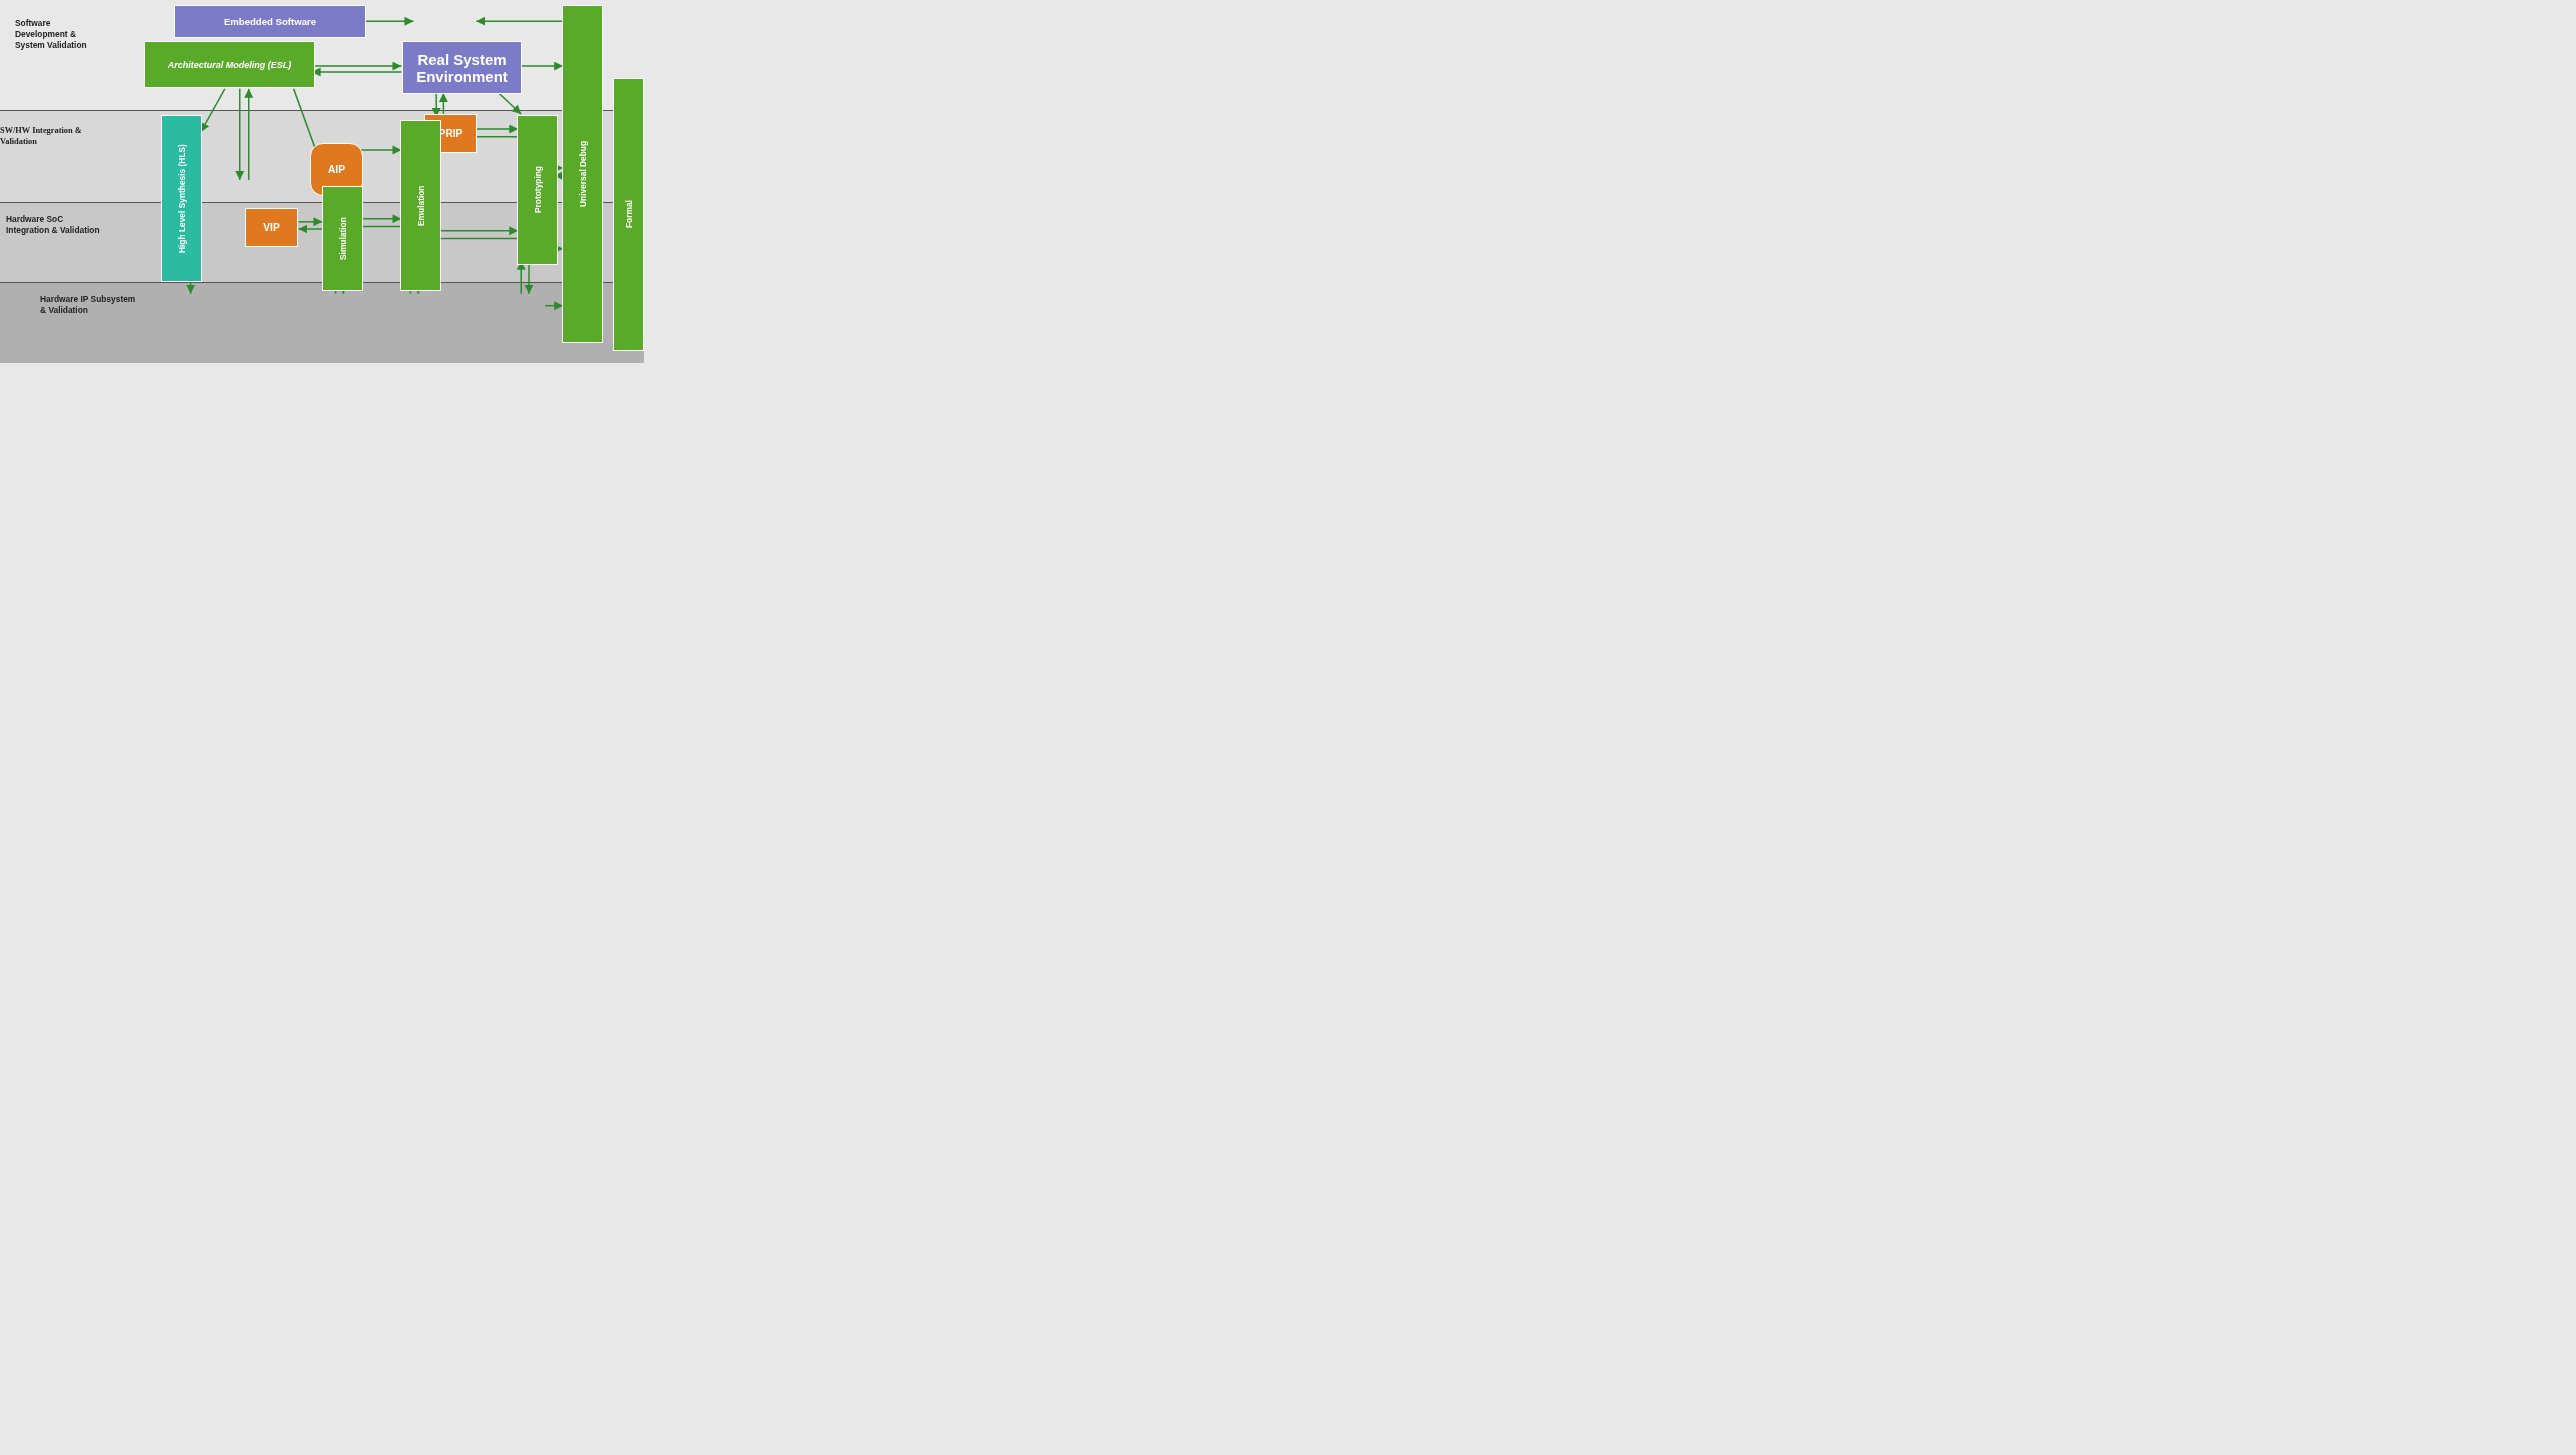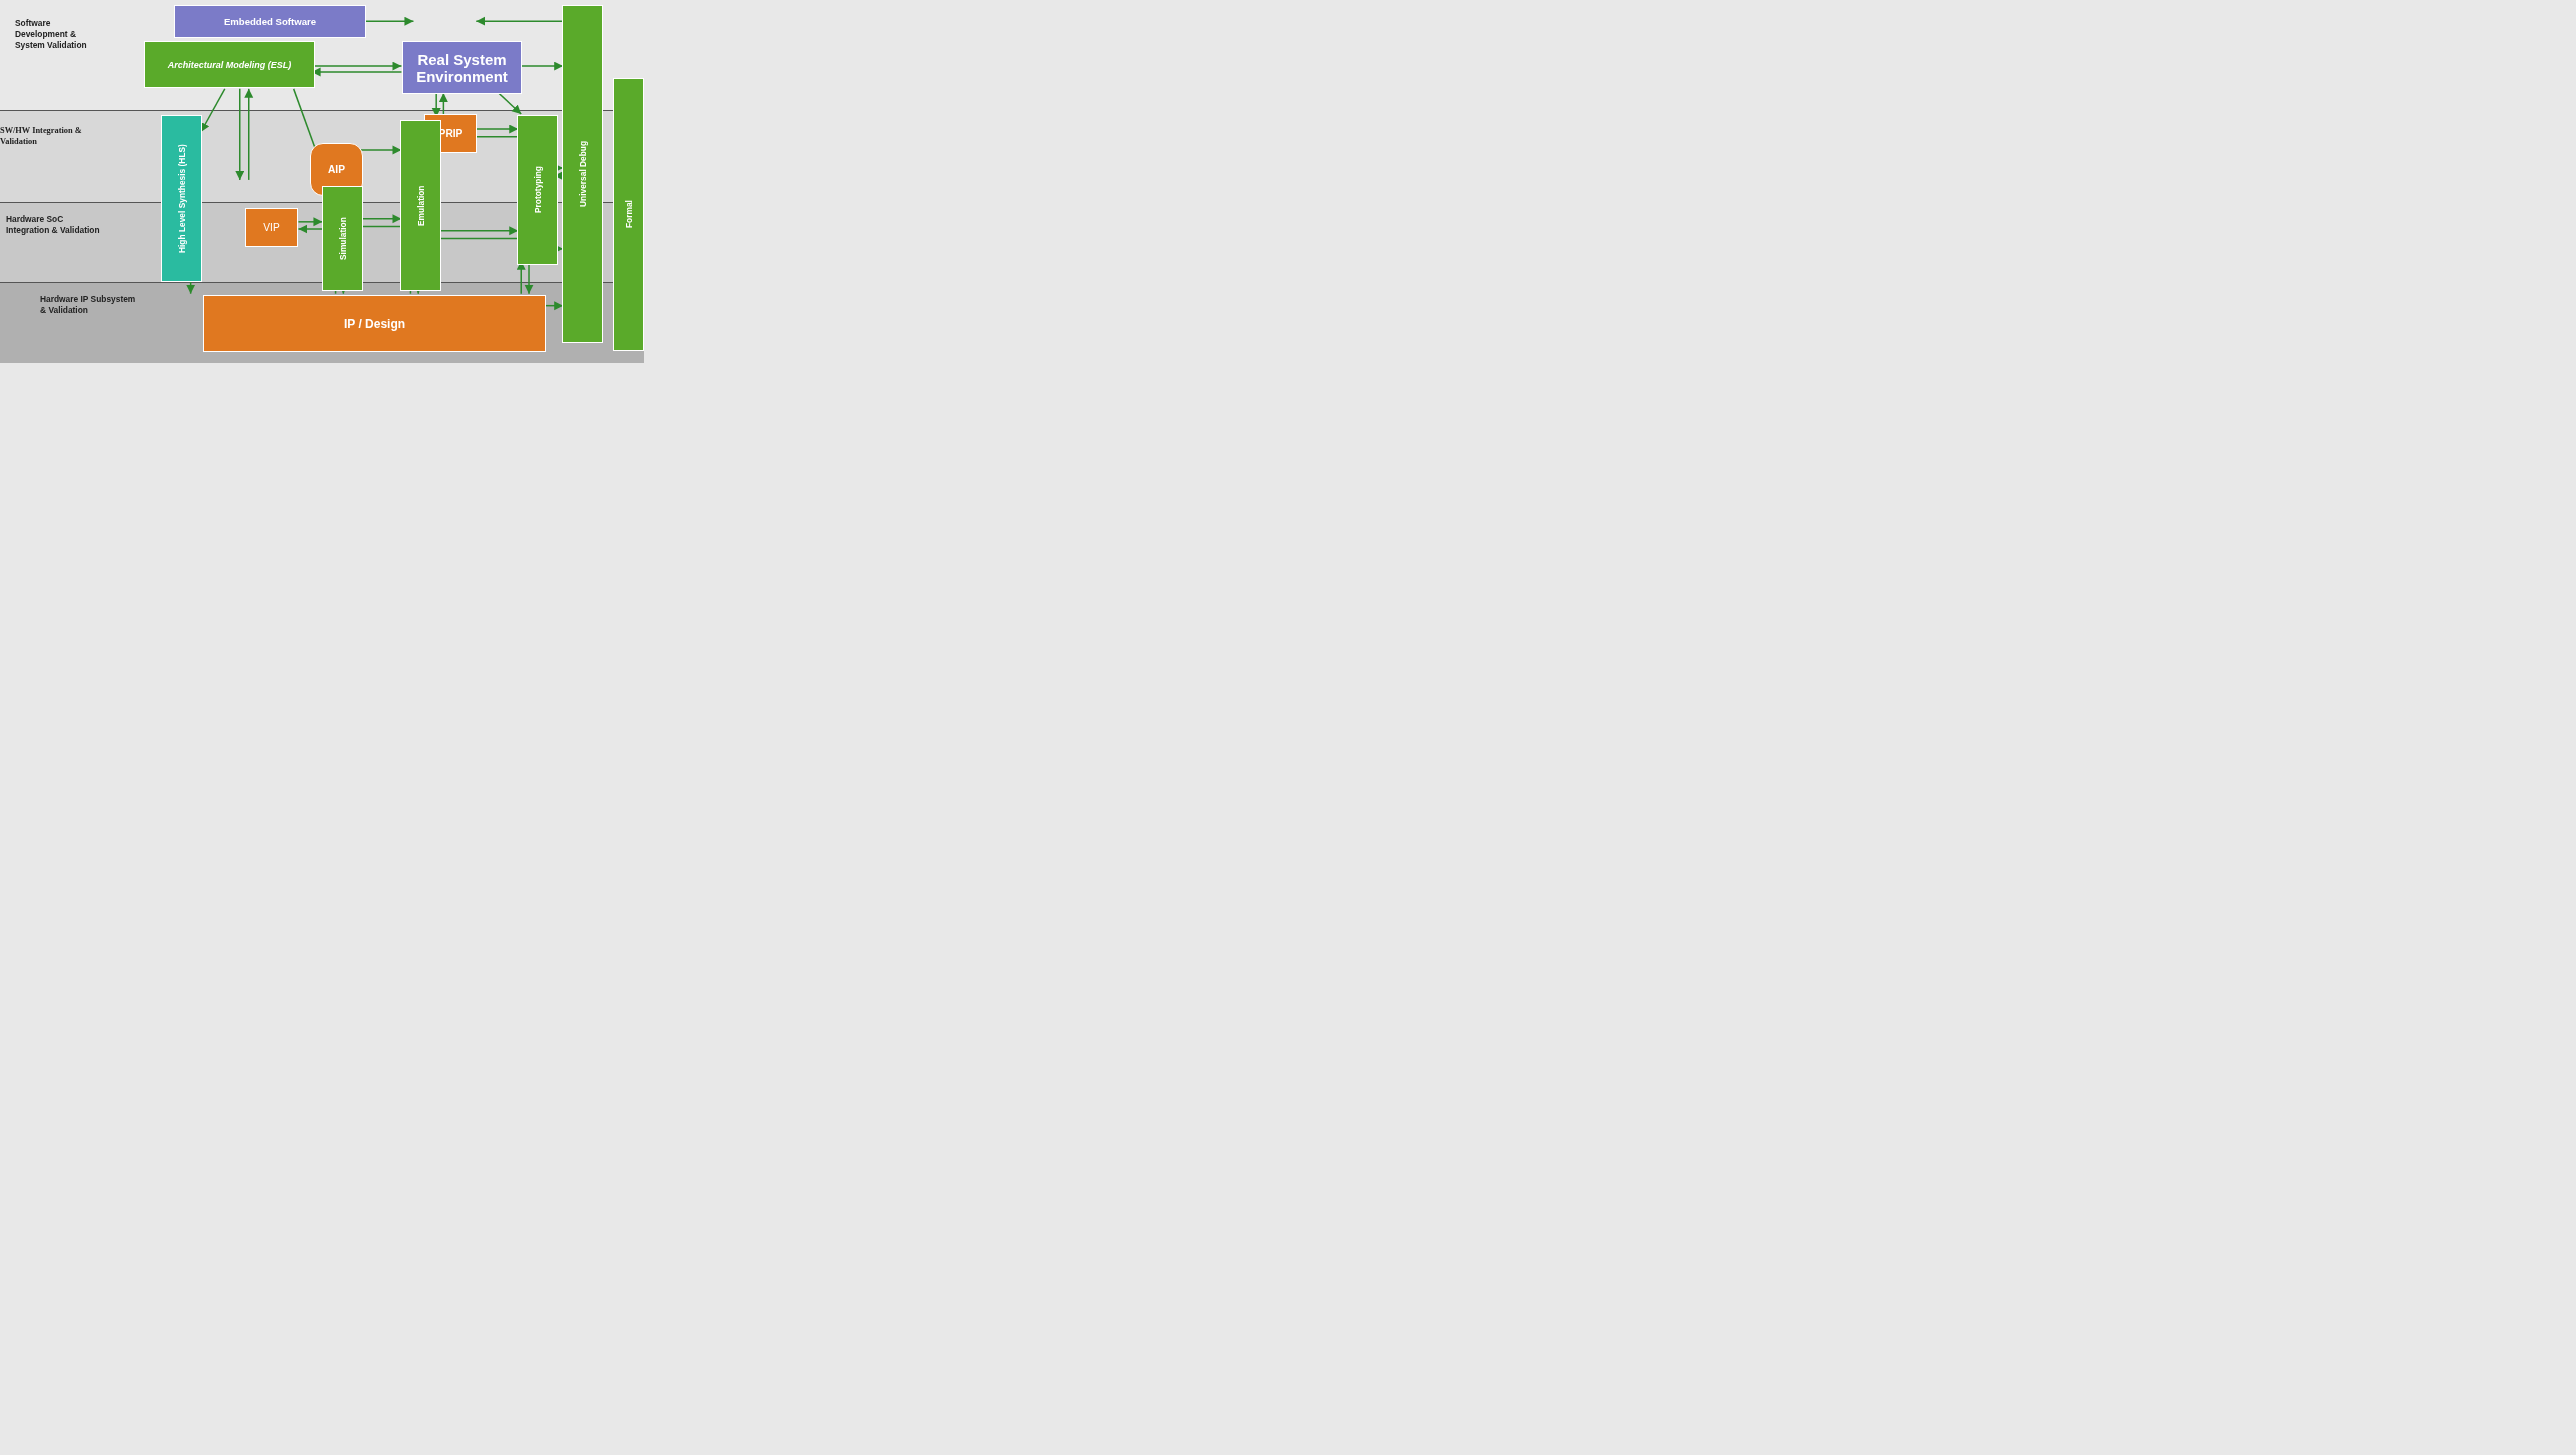--- a/index.html
+++ b/index.html
@@ -211,28 +211,27 @@
   <div class="box box-green" style="left:36px; top:41px; width:171px; height:47px; font-size:9px;font-style:italic;">Architectural Modeling (ESL)</div>
 
   <div class="box box-purple" style="left:294px; top:41px; width:120px; height:53px; font-size:15px;">Real System Environment</div>
 
   <div class="box box-teal box-vertical" style="left:53px; top:115px; width:41px; height:167px; font-size:8.4px;">High Level Synthesis (HLS)</div>
 
   <div class="box box-orange" style="left:202px; top:143px; width:53px; height:53px; font-size:10.2px; font-weight:bold;border-radius:13px;">AIP</div>
 
   <div class="box box-orange" style="left:316px; top:114px; width:53px; height:39px; font-size:10.2px; font-weight:bold;">PRIP</div>
 
-  <div class="box box-orange" style="left:137px; top:208px; width:53px; height:39px; font-size:10.2px; font-weight:normal;">VIP</div>
+  <div class="box box-orange" style="left:137px; top:208px; width:53px; height:39px; font-size:10.2px; font-weight:bold;">VIP</div>
 
   <div class="box box-green box-vertical" style="left:214px; top:186px; width:41px; height:105px; font-size:8.4px;">Simulation</div>
 
   <div class="box box-green box-vertical" style="left:292px; top:120px; width:41px; height:171px; font-size:8.4px;">Emulation</div>
 
   <div class="box box-green box-vertical" style="left:409px; top:115px; width:41px; height:150px; font-size:8.4px;">Prototyping</div>
 
   <div class="box box-green box-vertical" style="left:454px; top:4.8px; width:41px; height:338px; font-size:8.4px;">Universal Debug</div>
 
   <div class="box box-green box-vertical" style="left:505px; top:78px; width:31px; height:273px; font-size:8.4px;">Formal</div>
 
-  <div class="box box-orange" style="left:95px; top:295px; width:343px; height:57px; font-size:12px;">IP / Design</div>
 
 </div>
 
 
 </body></html>

